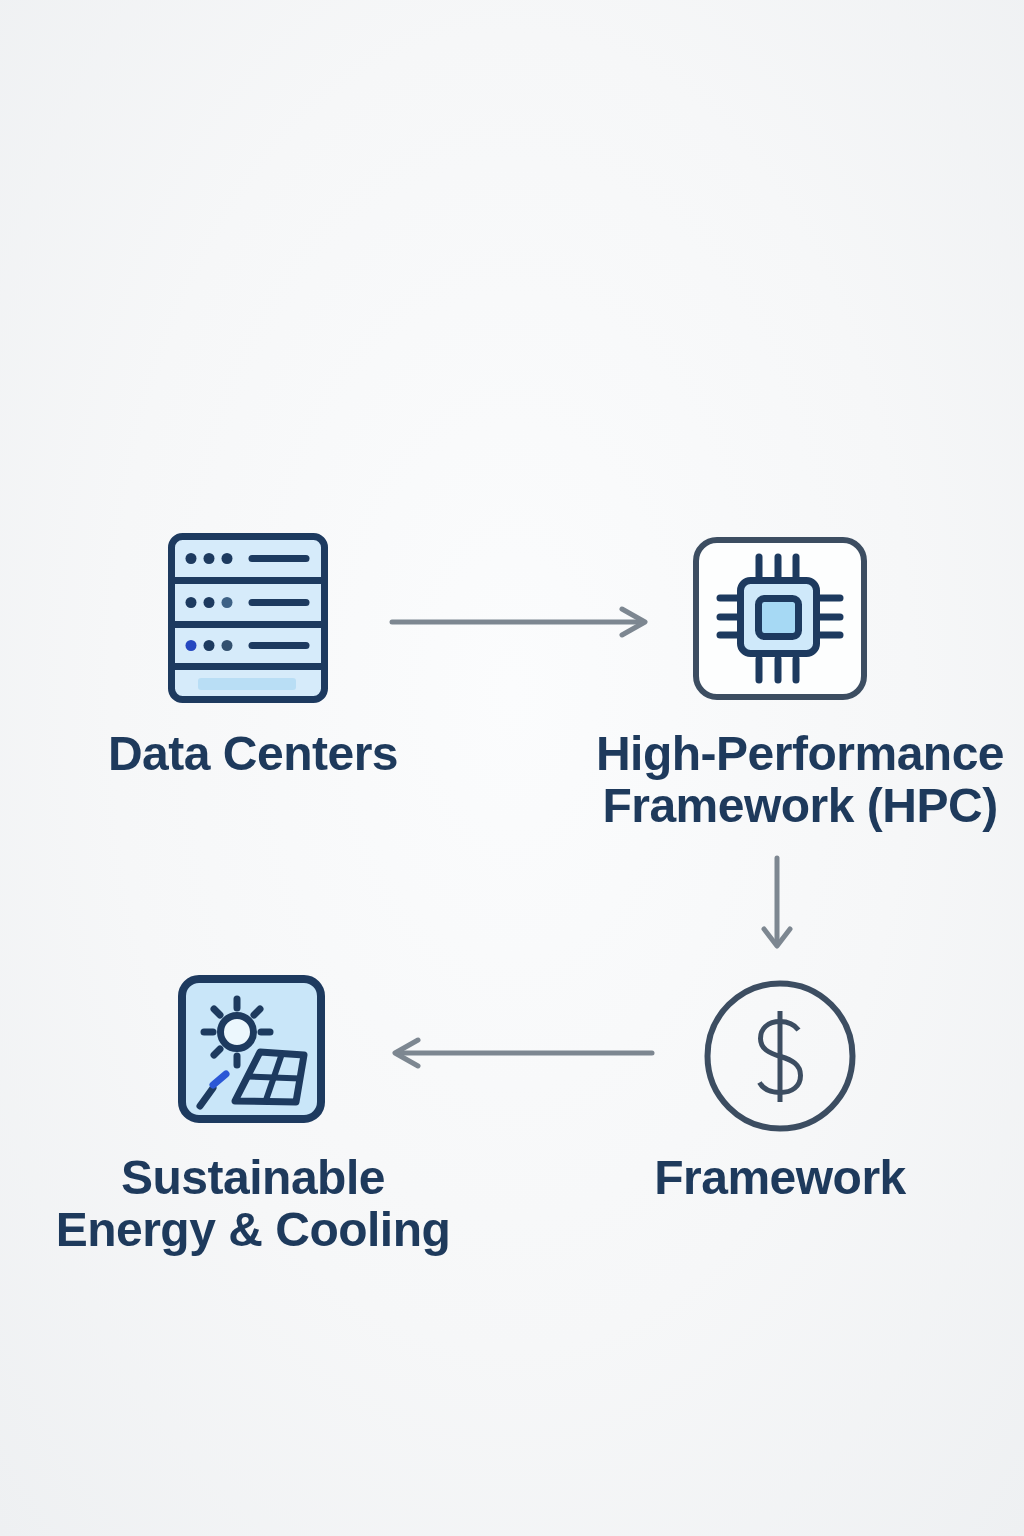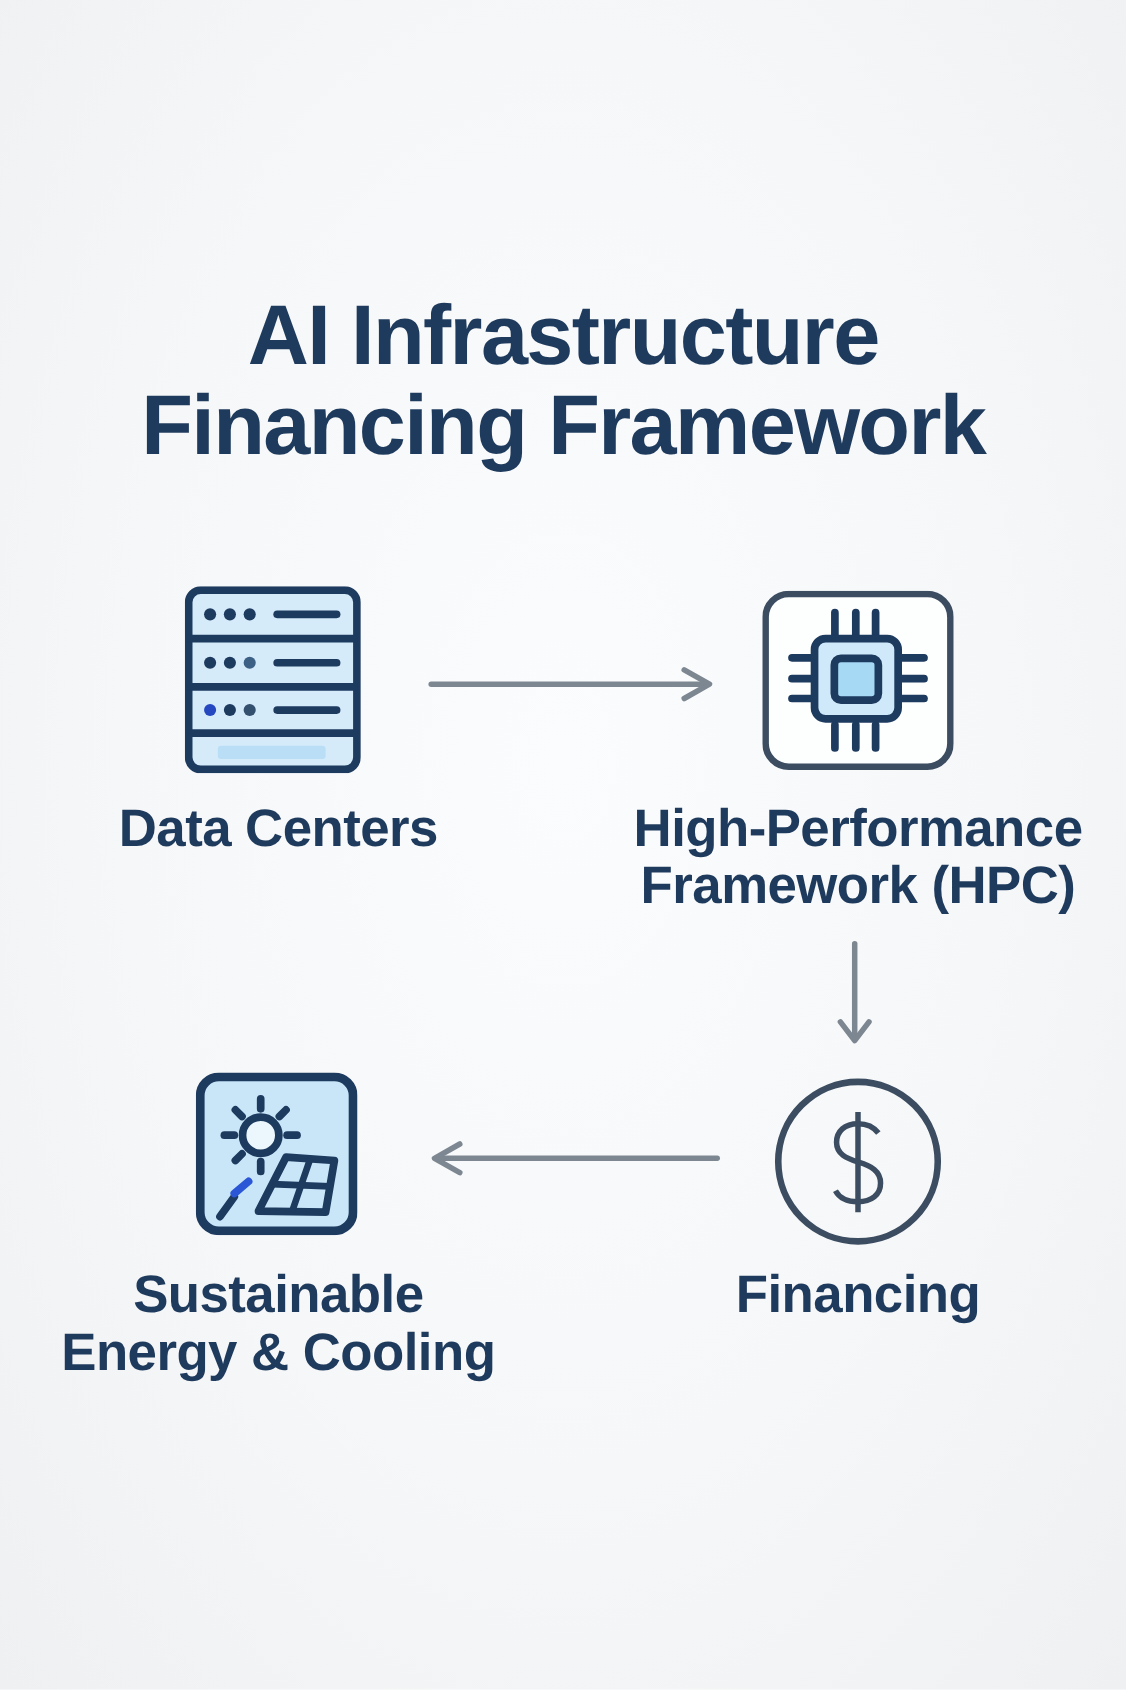--- a/index.html
+++ b/index.html
@@ -41,33 +41,29 @@
     position: absolute;
     width: 440px;
     text-align: center;
     font-size: 48px;
     line-height: 52px;
     font-weight: 700;
     letter-spacing: -0.5px;
     color: #1e3a5c;
   }
   .label-datacenters { left: 33px;  top: 728px; }
-  .label-hpc         { left: 560px; top: 728px; }
+  .label-hpc         { left: 580px; top: 728px; }
   .label-sustainable { left: 33px;  top: 1152px; }
   .label-financing   { left: 560px; top: 1152px; }
 </style>
 </head>
 <body>
 
 <div class="canvas">
 
-  <div class="title">
-    <div>AI Infrastructure</div>
-    <div>Financing Framework</div>
-  </div>
 
   <svg class="icon-svg svg-server" width="160" height="170" viewBox="0 0 160 170">
     <rect x="3.5" y="3.5" width="153" height="163" rx="11" fill="#d6ebfa" stroke="#1d3a5f" stroke-width="7"></rect>
     <line x1="3" y1="47.5" x2="157" y2="47.5" stroke="#1d3a5f" stroke-width="7"></line>
     <line x1="3" y1="91.5" x2="157" y2="91.5" stroke="#1d3a5f" stroke-width="7"></line>
     <line x1="3" y1="133.5" x2="157" y2="133.5" stroke="#1d3a5f" stroke-width="7"></line>
 
     <circle cx="23" cy="25.5" r="5.5" fill="#1d3a5f"></circle>
     <circle cx="41" cy="25.5" r="5.5" fill="#1d3a5f"></circle>
     <circle cx="59" cy="25.5" r="5.5" fill="#1d3a5f"></circle>
@@ -161,21 +157,21 @@
   <div class="label label-datacenters">
     <div>Data Centers</div>
   </div>
 
   <div class="label label-hpc">
     <div>High-Performance</div>
     <div>Framework (HPC)</div>
   </div>
 
   <div class="label label-financing">
-    <div>Financing</div>
+    <div>Framework</div>
   </div>
 
   <div class="label label-sustainable">
     <div>Sustainable</div>
     <div>Energy &amp; Cooling</div>
   </div>
 
 </div>
 
 </body></html>

